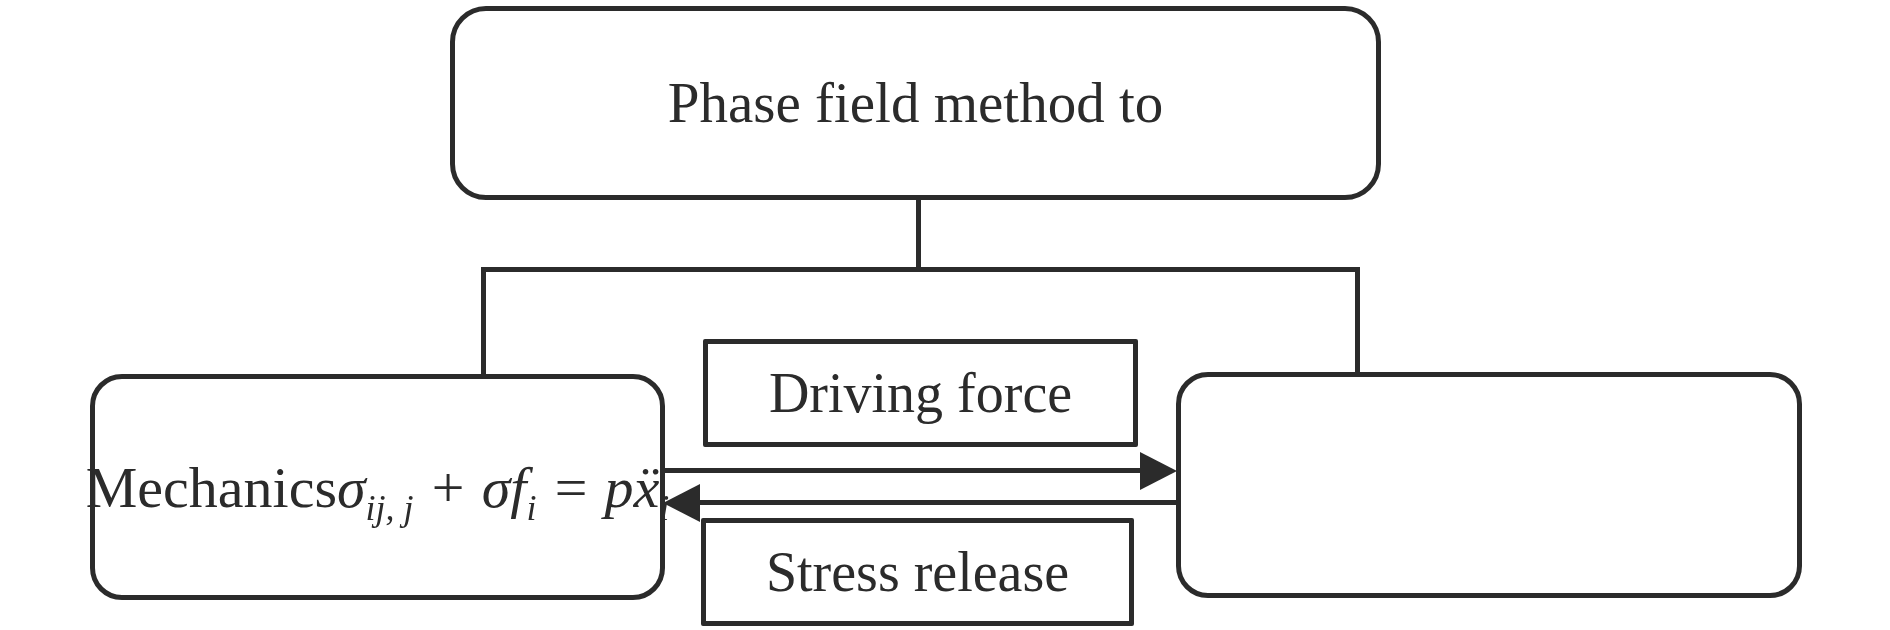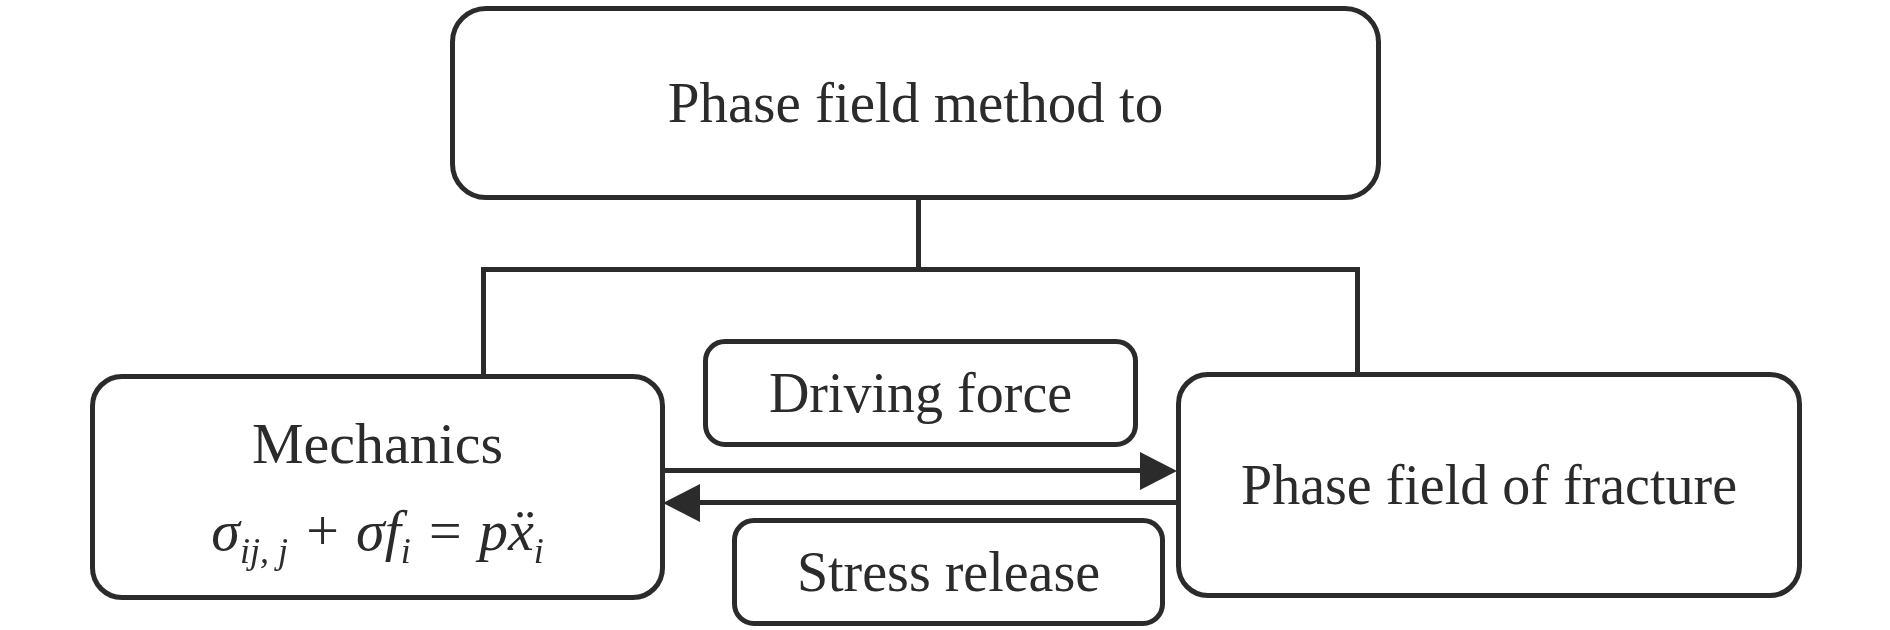--- a/index.html
+++ b/index.html
@@ -11,46 +11,46 @@
     font-family: "Liberation Serif", "DejaVu Serif", serif;
     color: var(--ink, #2b2b2b);
     overflow: hidden;
   }
   .node {
     position: absolute;
     box-sizing: border-box;
     border: 5px solid var(--ink, #2b2b2b);
     background: #ffffff;
     display: flex;
-    flex-direction: column;
+    flex-direction: row;
     align-items: center;
     justify-content: center;
     text-align: center;
   }
   .node-root {
     left: 450px; top: 6px; width: 931px; height: 194px;
     border-radius: 36px;
     font-size: 57px; line-height: 1.55;
   }
   .node-mechanics {
     left: 90px; top: 374px; width: 575px; height: 226px;
     border-radius: 32px;
     font-size: 58px; line-height: 1.5;
   }
   .node-phase {
     left: 1176px; top: 372px; width: 626px; height: 226px;
     border-radius: 32px;
     font-size: 56px; line-height: 1.55;
   }
   .node-label {
-    border-radius: 22px;
+    border-radius: 2px;
     font-size: 56px; line-height: 1;
   }
   .node-driving { left: 703px; top: 339px; width: 435px; height: 108px; }
-  .node-stress  { left: 732px; top: 518px; width: 433px; height: 108px; }
+  .node-stress  { left: 701px; top: 518px; width: 433px; height: 108px; }
 
   .wire {
     position: absolute;
     background: var(--ink, #2b2b2b);
   }
   .head {
     position: absolute;
     width: 0; height: 0;
   }
   .head-right {
@@ -101,21 +101,20 @@
   <div class="node node-root">
     <div>Phase field method to</div>
   </div>
 
   <div class="node node-mechanics">
     <div>Mechanics</div>
     <div class="eq"><span>σ</span><sub>ij, j</sub><span> + σf</span><sub>i</sub><span> = pẍ</span><sub>i</sub></div>
   </div>
 
   <div class="node node-phase">
-    <div>Phase field of fracture</div>
   </div>
 
   <div class="node node-label node-driving">
     <div>Driving force</div>
   </div>
   <div class="node node-label node-stress">
     <div>Stress release</div>
   </div>
 
 </div>

